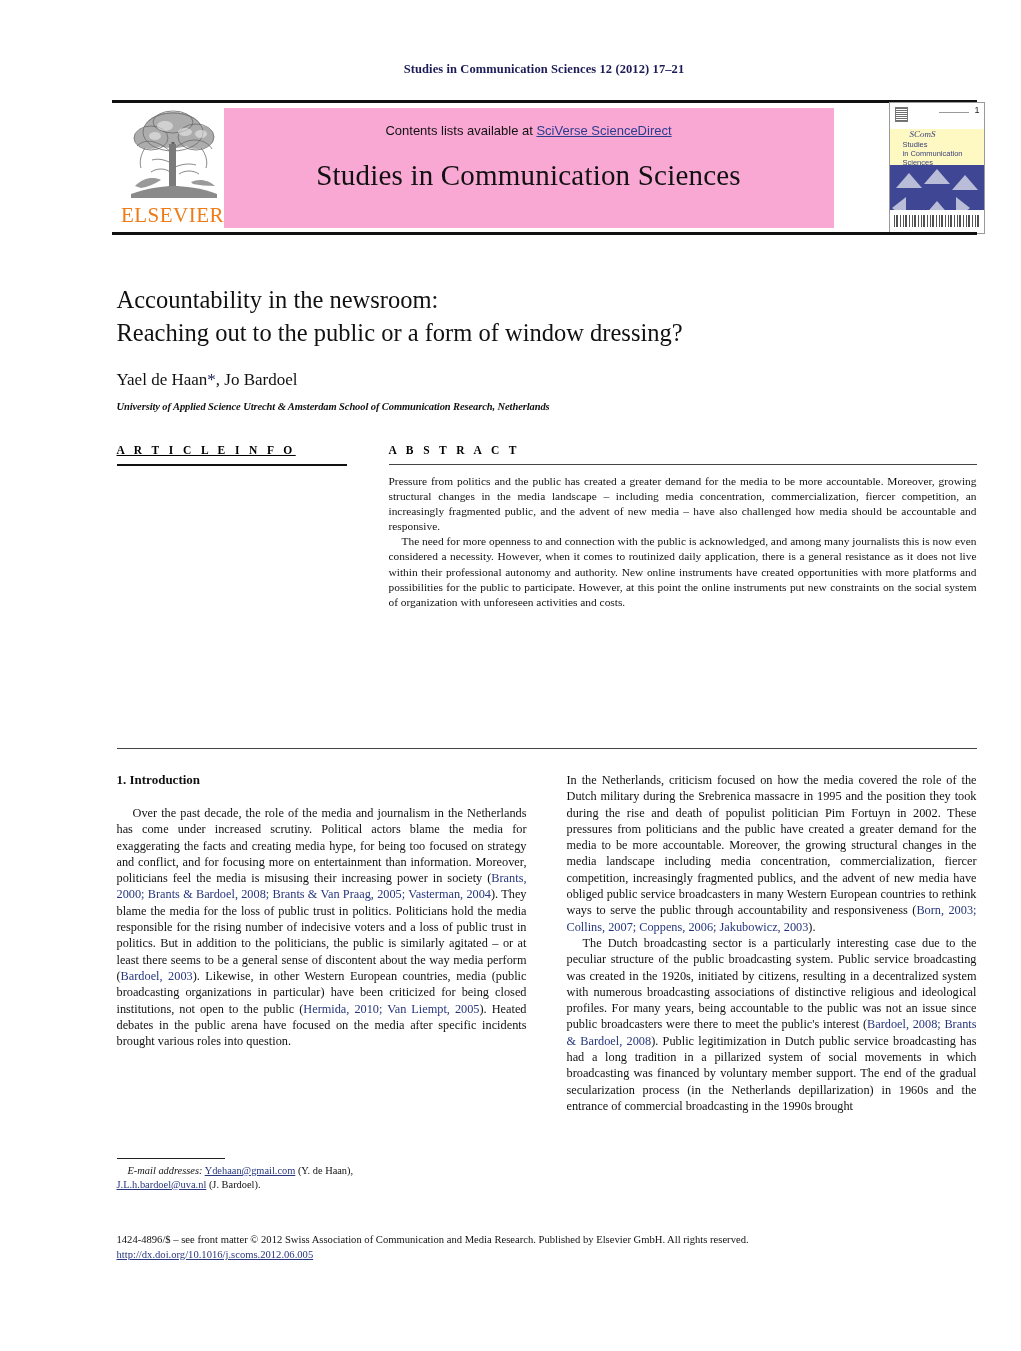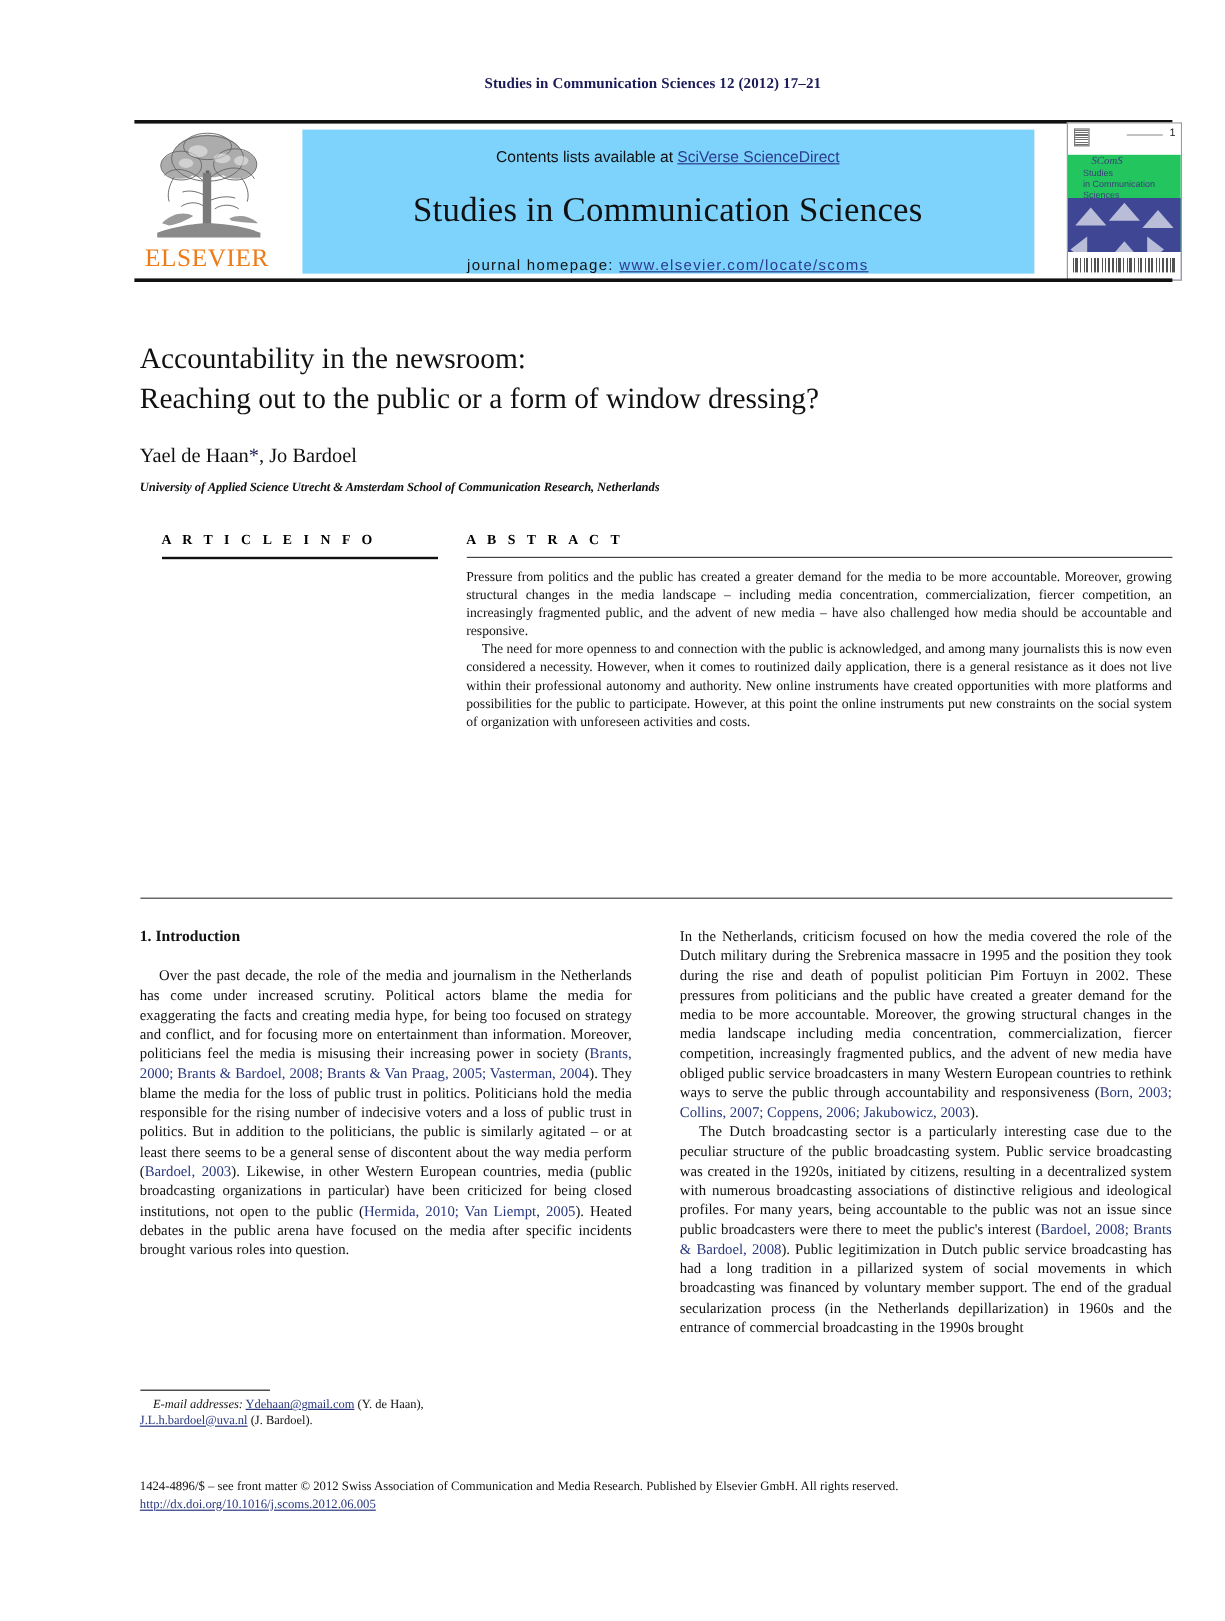--- a/index.html
+++ b/index.html
@@ -75,25 +75,25 @@
     text-align: center;
     font-family: "Liberation Serif", "DejaVu Serif", serif;
     font-size: 21px;
     letter-spacing: .5px;
     color: #ee7b17;
   }
 
   
   .masthead-panel {
     position: absolute;
-    left: 140px;
+    left: 112px;
     top: 8px;
     width: 610px;
     height: 120px;
-    background: #7dd3fc;
+    background: #f9a8d4;
     text-align: center;
   }
   .contents-line {
     margin-top: 15px;
     font-family: "Liberation Sans", "DejaVu Sans", sans-serif;
     font-size: 13px;
     color: #111111;
   }
   .contents-line .sd-link {
     color: #2b3b8f;
@@ -149,21 +149,21 @@
   .cover-issue {
     position: absolute;
     right: 4px; top: 2px;
     font-family: "Liberation Sans", sans-serif;
     font-size: 9px;
     color: #222;
   }
   .cover-mid {
     position: relative;
     height: 84px;
-    background: #22c55e;
+    background: #fef9c3;
   }
   .cover-scoms {
     position: absolute;
     left: 20px; top: 0px;
     font-family: "Liberation Serif", serif;
     font-style: italic;
     font-size: 9px;
     color: #3a3f7a;
   }
   .cover-title {
@@ -258,22 +258,23 @@
   }
   .col-head {
     font-family: "Liberation Serif", "DejaVu Serif", serif;
     font-size: 11.5px;
     font-weight: bold;
     letter-spacing: 3.4px;
     color: #000;
   }
   .article-info-col {
     position: absolute;
-    left: 18px; top: 0;
+    left: 0; top: 0;
     width: 230px;
+    text-decoration: underline;
   }
   .abstract-col {
     position: absolute;
     left: 272px; top: 0;
     width: 588px;
   }
   .head-rule {
     margin-top: 8px;
     height: 2px;
     background: #111;
@@ -417,23 +418,20 @@
         </svg>
       </div>
       <div class="elsevier-wordmark">ELSEVIER</div>
     </div>
 
     <div class="masthead-panel">
       <div class="contents-line">
         <span>Contents lists available at </span><a class="sd-link" href="#">SciVerse ScienceDirect</a>
       </div>
       <div class="journal-name">Studies in Communication Sciences</div>
-      <div class="homepage-line">
-        <span>journal homepage: </span><a class="url" href="#">www.elsevier.com/locate/scoms</a>
-      </div>
     </div>
 
     <div class="cover">
       <div class="cover-top">
         <div class="cover-els-mark"></div>
         <div class="cover-topline"></div>
         <div class="cover-issue">1</div>
       </div>
       <div class="cover-mid">
         <div class="cover-scoms">SComS</div>

